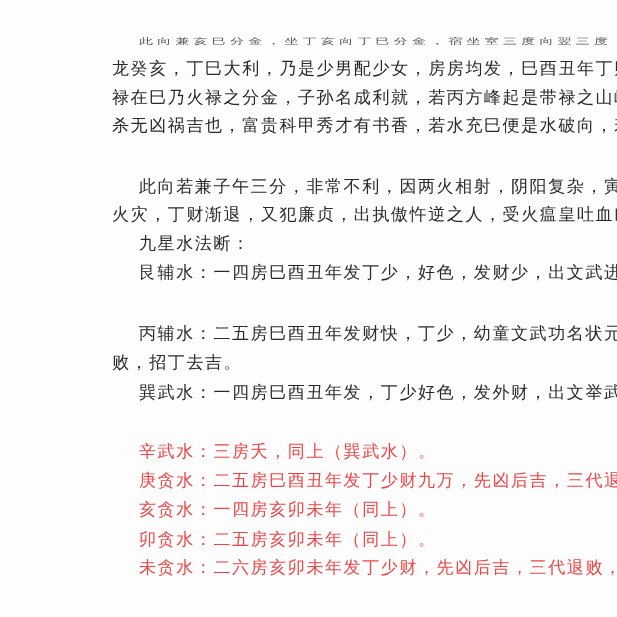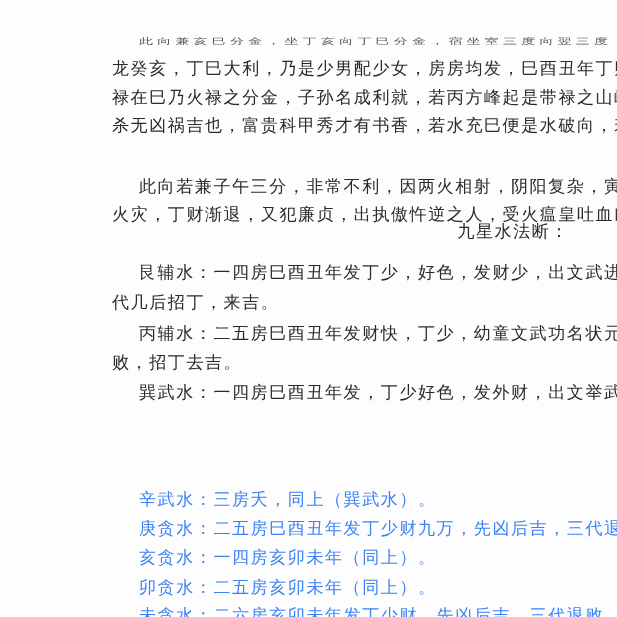--- a/index.html
+++ b/index.html
@@ -33,35 +33,34 @@
     letter-spacing: 1.6px;
   }
   .line.indent { left: 139px; }
   .line.cut {
     color: #555;
     font-size: 14px;
     transform: scaleY(0.6);
     transform-origin: bottom;
     letter-spacing: 4.2px;
   }
-  .line.light { color: #3b82f6; margin-top: 48px; }
+  .line.light { color: #ef4444; }
 </style>
 </head>
 <body>
 
 <div class="page">
   <div class="line indent cut" style="top:26px;">此向兼亥巳分金，坐丁亥向丁巳分金，宿坐室三度向翌三度，七十二</div>
   <div class="line" style="top:57px;">龙癸亥，丁巳大利，乃是少男配少女，房房均发，巳酉丑年丁财两旺，丙</div>
   <div class="line" style="top:86px;">禄在巳乃火禄之分金，子孙名成利就，若丙方峰起是带禄之山峰又名赦文</div>
   <div class="line" style="top:114px;">杀无凶祸吉也，富贵科甲秀才有书香，若水充巳便是水破向，若穴录丙巳</div>
   <div class="line indent" style="top:175px;">此向若兼子午三分，非常不利，因两火相射，阴阳复杂，寅午戌年防</div>
   <div class="line" style="top:203px;">火灾，丁财渐退，又犯廉贞，出执傲忤逆之人，受火瘟皇吐血凶死。</div>
-  <div class="line indent" style="top:220px;text-align:right;">九星水法断：</div>
+  <div class="line indent" style="top:232px;">九星水法断：</div>
   <div class="line indent" style="top:261px;">艮辅水：一四房巳酉丑年发丁少，好色，发财少，出文武进士，夭一</div>
-  <div class="line" style="top:291px;">代几后招丁，来吉。</div>
   <div class="line indent" style="top:322px;">丙辅水：二五房巳酉丑年发财快，丁少，幼童文武功名状元，一代后</div>
   <div class="line" style="top:351px;">败，招丁去吉。</div>
   <div class="line indent" style="top:381px;">巽武水：一四房巳酉丑年发，丁少好色，发外财，出文举武兴，贡生，</div>
   <div class="line indent light" style="top:440px;">辛武水：三房夭，同上（巽武水）。</div>
   <div class="line indent light" style="top:469px;">庚贪水：二五房巳酉丑年发丁少财九万，先凶后吉，三代退败，来吉。</div>
   <div class="line indent light" style="top:498px;">亥贪水：一四房亥卯未年（同上）。</div>
   <div class="line indent light" style="top:528px;">卯贪水：二五房亥卯未年（同上）。</div>
   <div class="line indent light" style="top:556px;">未贪水：二六房亥卯未年发丁少财，先凶后吉，三代退败，水湾去，</div>
 </div>
 

